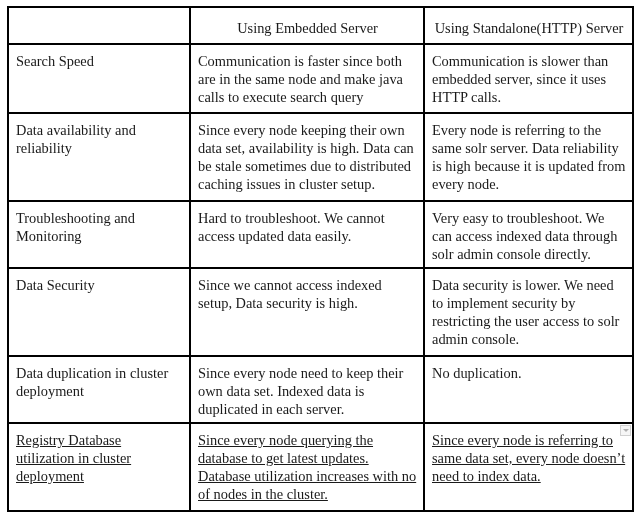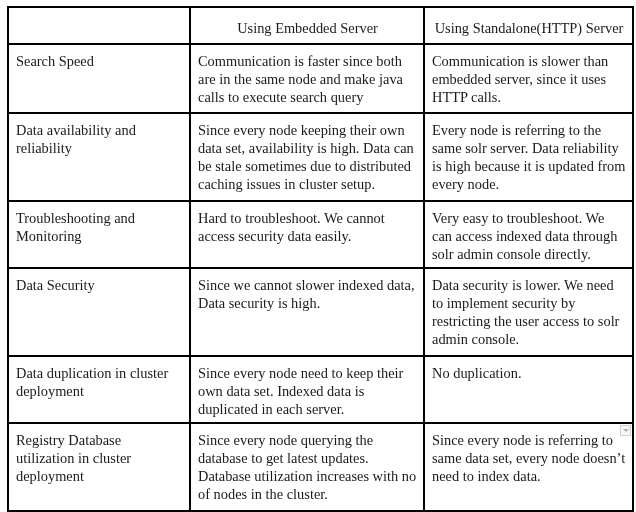--- a/index.html
+++ b/index.html
@@ -41,21 +41,21 @@
     }
     col.c1 { width: 182px; }
     col.c2 { width: 234px; }
     col.c3 { width: 209px; }
     tr.hdr { height: 33px; }
     tr.r1 { height: 69px; margin-top: 44px; }
     tr.r2 { height: 88px; }
     tr.r3 { height: 52px; }
     tr.r4 { height: 88px; }
     tr.r5 { height: 52px; }
-    tr.r6 { height: 88px; }
+    tr.r6 { height: 88px; text-decoration: underline; }
     td.last-cell { position: relative; }
     .dropdown-marker {
       position: absolute;
       top: 1px;
       right: 1px;
       width: 11px;
       height: 11px;
       border: 1px solid #d0d0d0;
       background: #f6f6f6;
       box-sizing: border-box;
@@ -90,26 +90,26 @@
     <td>Communication is faster since both are in the same node and make java calls to execute search query</td>
     <td>Communication is slower than embedded server, since it uses HTTP calls.</td>
   </tr>
   <tr class="r2">
     <td>Data availability and reliability</td>
     <td>Since every node keeping their own data set, availability is high. Data can be stale sometimes due to distributed caching issues in cluster setup.</td>
     <td>Every node is referring to the same solr server. Data reliability is high because it is updated from every node.</td>
   </tr>
   <tr class="r3">
     <td>Troubleshooting and Monitoring</td>
-    <td>Hard to troubleshoot. We cannot access security data easily.</td>
+    <td>Hard to troubleshoot. We cannot access updated data easily.</td>
     <td>Very easy to troubleshoot. We can access indexed data through solr admin console directly.</td>
   </tr>
   <tr class="r4">
     <td>Data Security</td>
-    <td>Since we cannot slower indexed data, Data security is high.</td>
+    <td>Since we cannot access indexed setup, Data security is high.</td>
     <td>Data security is lower. We need to implement security by restricting the user access to solr admin console.</td>
   </tr>
   <tr class="r5">
     <td>Data duplication in cluster deployment</td>
     <td>Since every node need to keep their own data set. Indexed data is duplicated in each server.</td>
     <td>No duplication.</td>
   </tr>
   <tr class="r6">
     <td>Registry Database utilization in cluster deployment</td>
     <td>Since every node querying the database to get latest updates. Database utilization increases with no of nodes in the cluster.</td>

